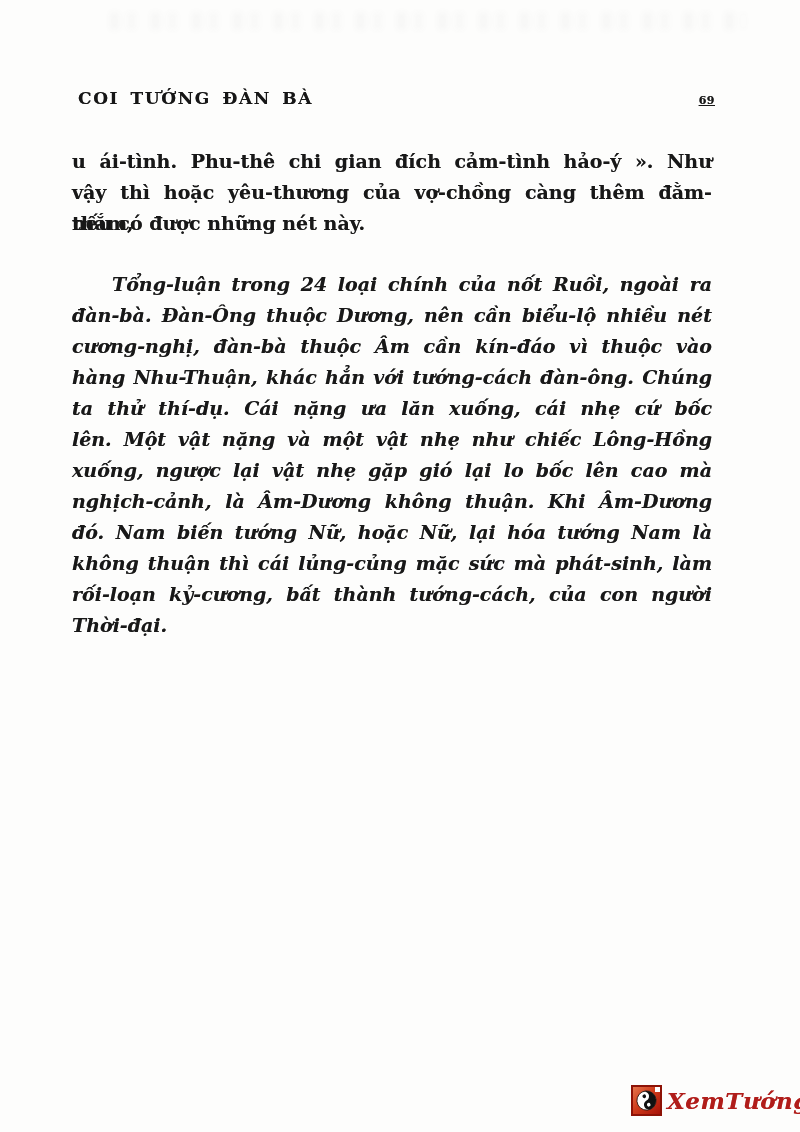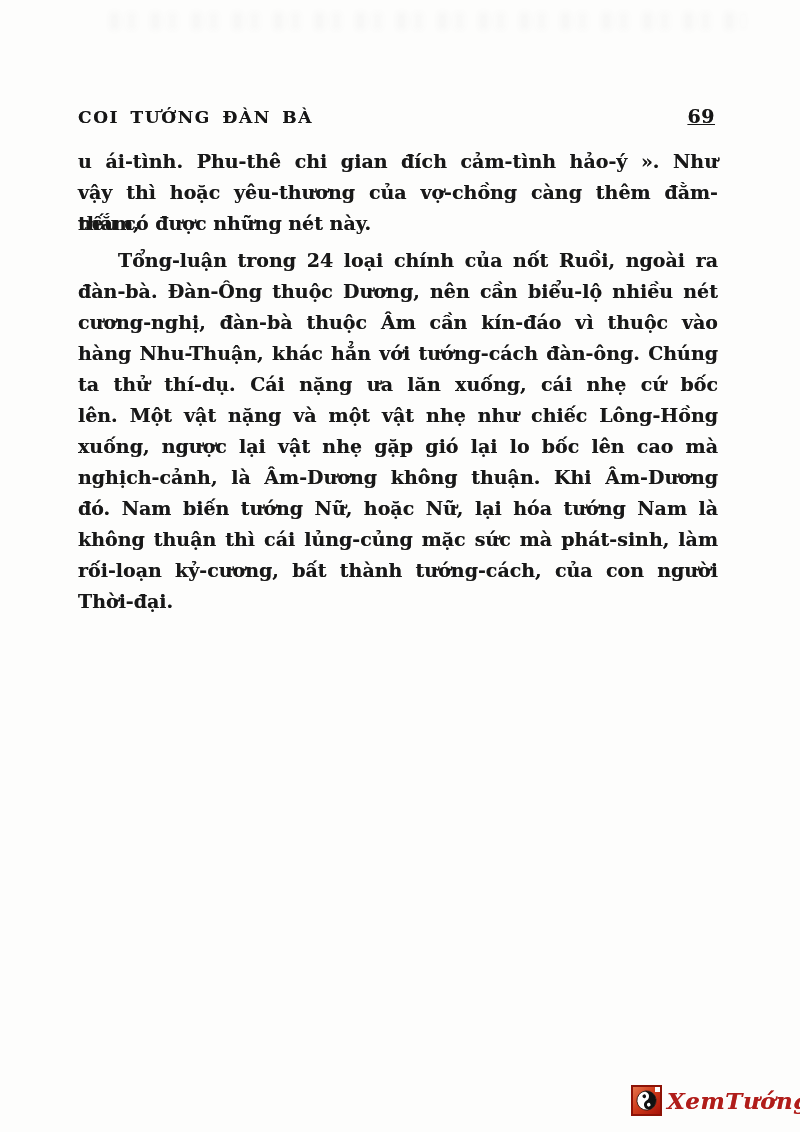--- a/index.html
+++ b/index.html
@@ -16,43 +16,43 @@
   .bleed{
     position:absolute;top:12px;left:110px;right:55px;height:18px;
     background:repeating-linear-gradient(90deg,
       rgba(90,90,90,.55) 0 9px, rgba(0,0,0,0) 9px 17px,
       rgba(110,110,110,.45) 17px 26px, rgba(0,0,0,0) 26px 41px);
     filter:blur(3px);
     opacity:.07;
   }
 
   .header{
-    position:absolute;top:105px;left:78px;width:642px;
+    position:absolute;top:88px;left:78px;width:642px;
     display:flex;justify-content:space-between;align-items:baseline;
     font-family:"DejaVu Serif", serif;
     font-weight:bold;color:#161616;
   }
   .header .title{
     font-size:17px;letter-spacing:1.6px;word-spacing:4px;
     text-shadow:0 0 .5px rgba(0,0,0,.55);
   }
   .header .pageno{
-    font-size:19px;letter-spacing:.5px;padding-right:5px;
+    font-size:11px;letter-spacing:.5px;padding-right:5px;
     text-shadow:0 0 .5px rgba(0,0,0,.55);
     text-decoration:underline;
   }
 
   .text-block{
-    position:absolute;top:146px;left:78px;width:640px;
+    position:absolute;top:146px;left:72px;width:640px;
     color:#181818;
     font-size:19px;font-weight:bold;
     text-shadow:0 0 .6px rgba(10,10,10,.55);
   }
   .para{margin:0;padding:0;}
-  .para + .para{margin-top:6px;}
+  .para + .para{margin-top:30px;font-style:italic;}
   .line{
     display:block;height:31px;line-height:31px;
     white-space:normal;
   }
   .line.j{text-align:justify;text-align-last:justify;}
   .line.last{text-align:left;text-align-last:left;}
   .line.indent{padding-left:40px;}
 
   .watermark{
     position:absolute;top:1085px;left:631px;

